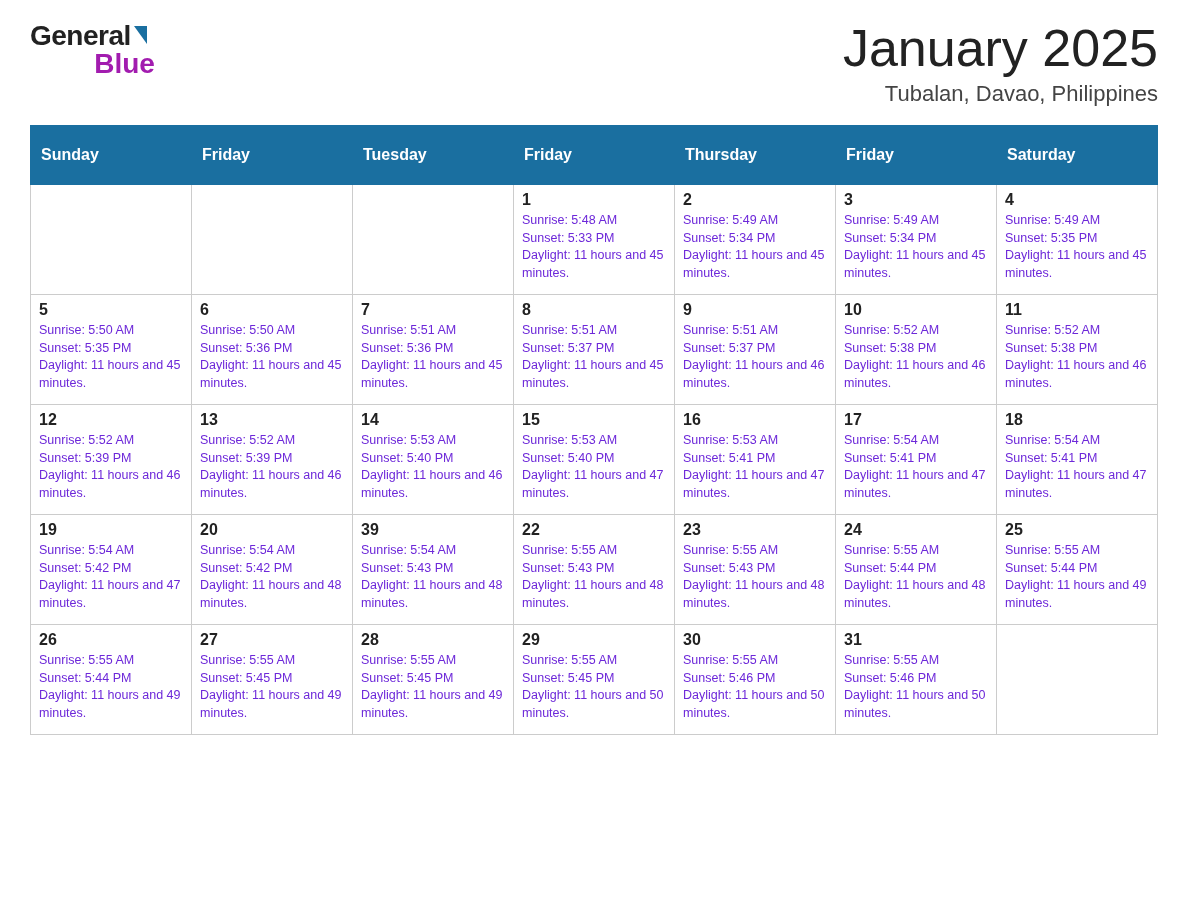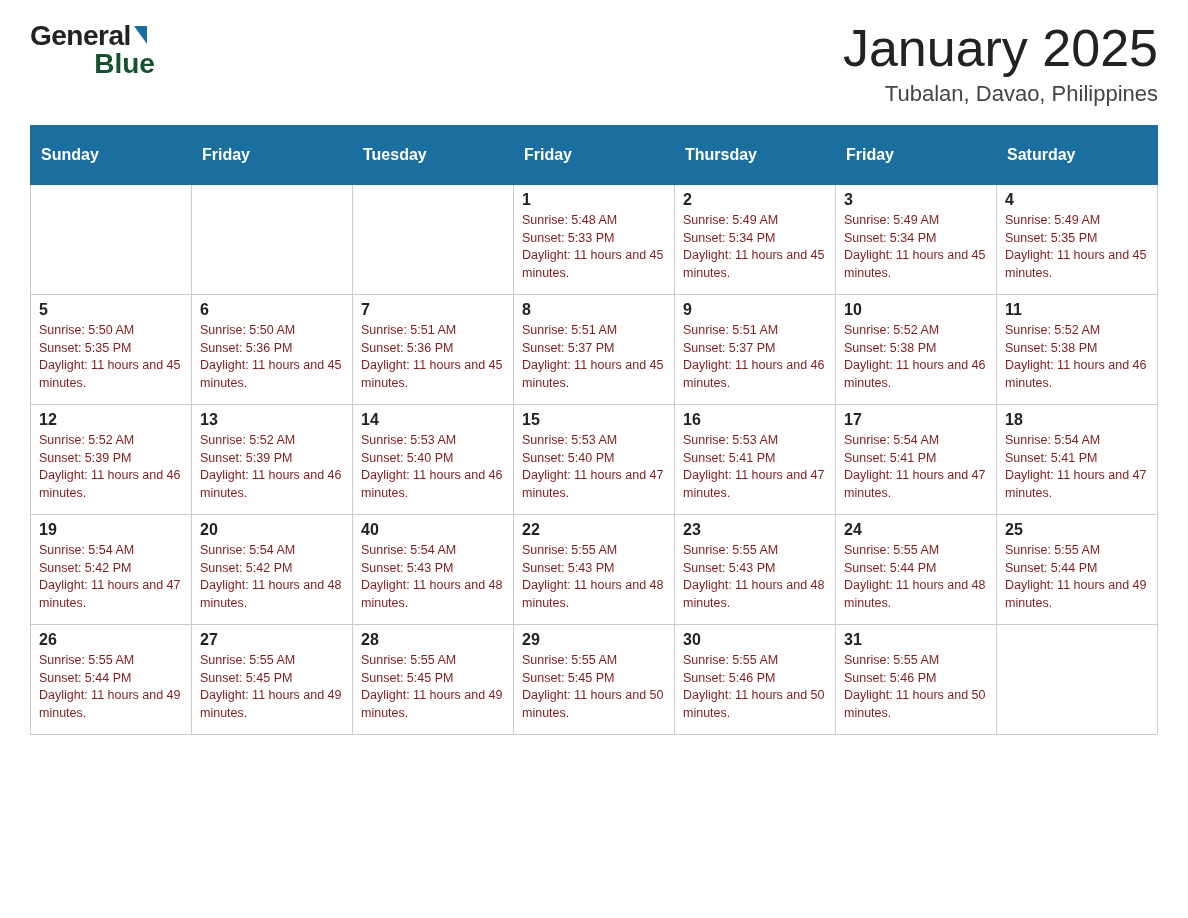--- a/index.html
+++ b/index.html
@@ -37,21 +37,21 @@
       height: 0;
       border-left: 13px solid transparent;
       border-right: 0px solid transparent;
       border-top: 18px solid #1a6fa0;
       margin-left: 3px;
       margin-top: 6px;
     }
     .logo-blue {
       font-size: 28px;
       font-weight: bold;
-      color: #14532d;
+      color: #a21caf;
       margin-left: 2px;
     }
     .title-section {
       text-align: right;
     }
     .month-title {
       font-size: 52px;
       font-weight: normal;
       color: #222;
       line-height: 1.1;
@@ -85,21 +85,21 @@
     }
     .day-num {
       font-size: 16px;
       font-weight: bold;
       color: #222;
       display: block;
       margin-bottom: 3px;
     }
     .day-info {
       font-size: 12.5px;
-      color: #7f1d1d;
+      color: #6d28d9;
       line-height: 1.4;
     }
     tbody tr:nth-child(odd) td {
       background-color: #fff;
     }
     tbody tr:nth-child(even) td {
       background-color: #fff;
     }
     .empty-cell {
       background: #fff;
@@ -267,21 +267,21 @@
 Sunset: 5:42 PM
 Daylight: 11 hours and 47 minutes.</div>
         </td>
         <td>
           <span class="day-num">20</span>
           <div class="day-info" style="white-space: pre-line;">Sunrise: 5:54 AM
 Sunset: 5:42 PM
 Daylight: 11 hours and 48 minutes.</div>
         </td>
         <td>
-          <span class="day-num">40</span>
+          <span class="day-num">39</span>
           <div class="day-info" style="white-space: pre-line;">Sunrise: 5:54 AM
 Sunset: 5:43 PM
 Daylight: 11 hours and 48 minutes.</div>
         </td>
         <td>
           <span class="day-num">22</span>
           <div class="day-info" style="white-space: pre-line;">Sunrise: 5:55 AM
 Sunset: 5:43 PM
 Daylight: 11 hours and 48 minutes.</div>
         </td>

